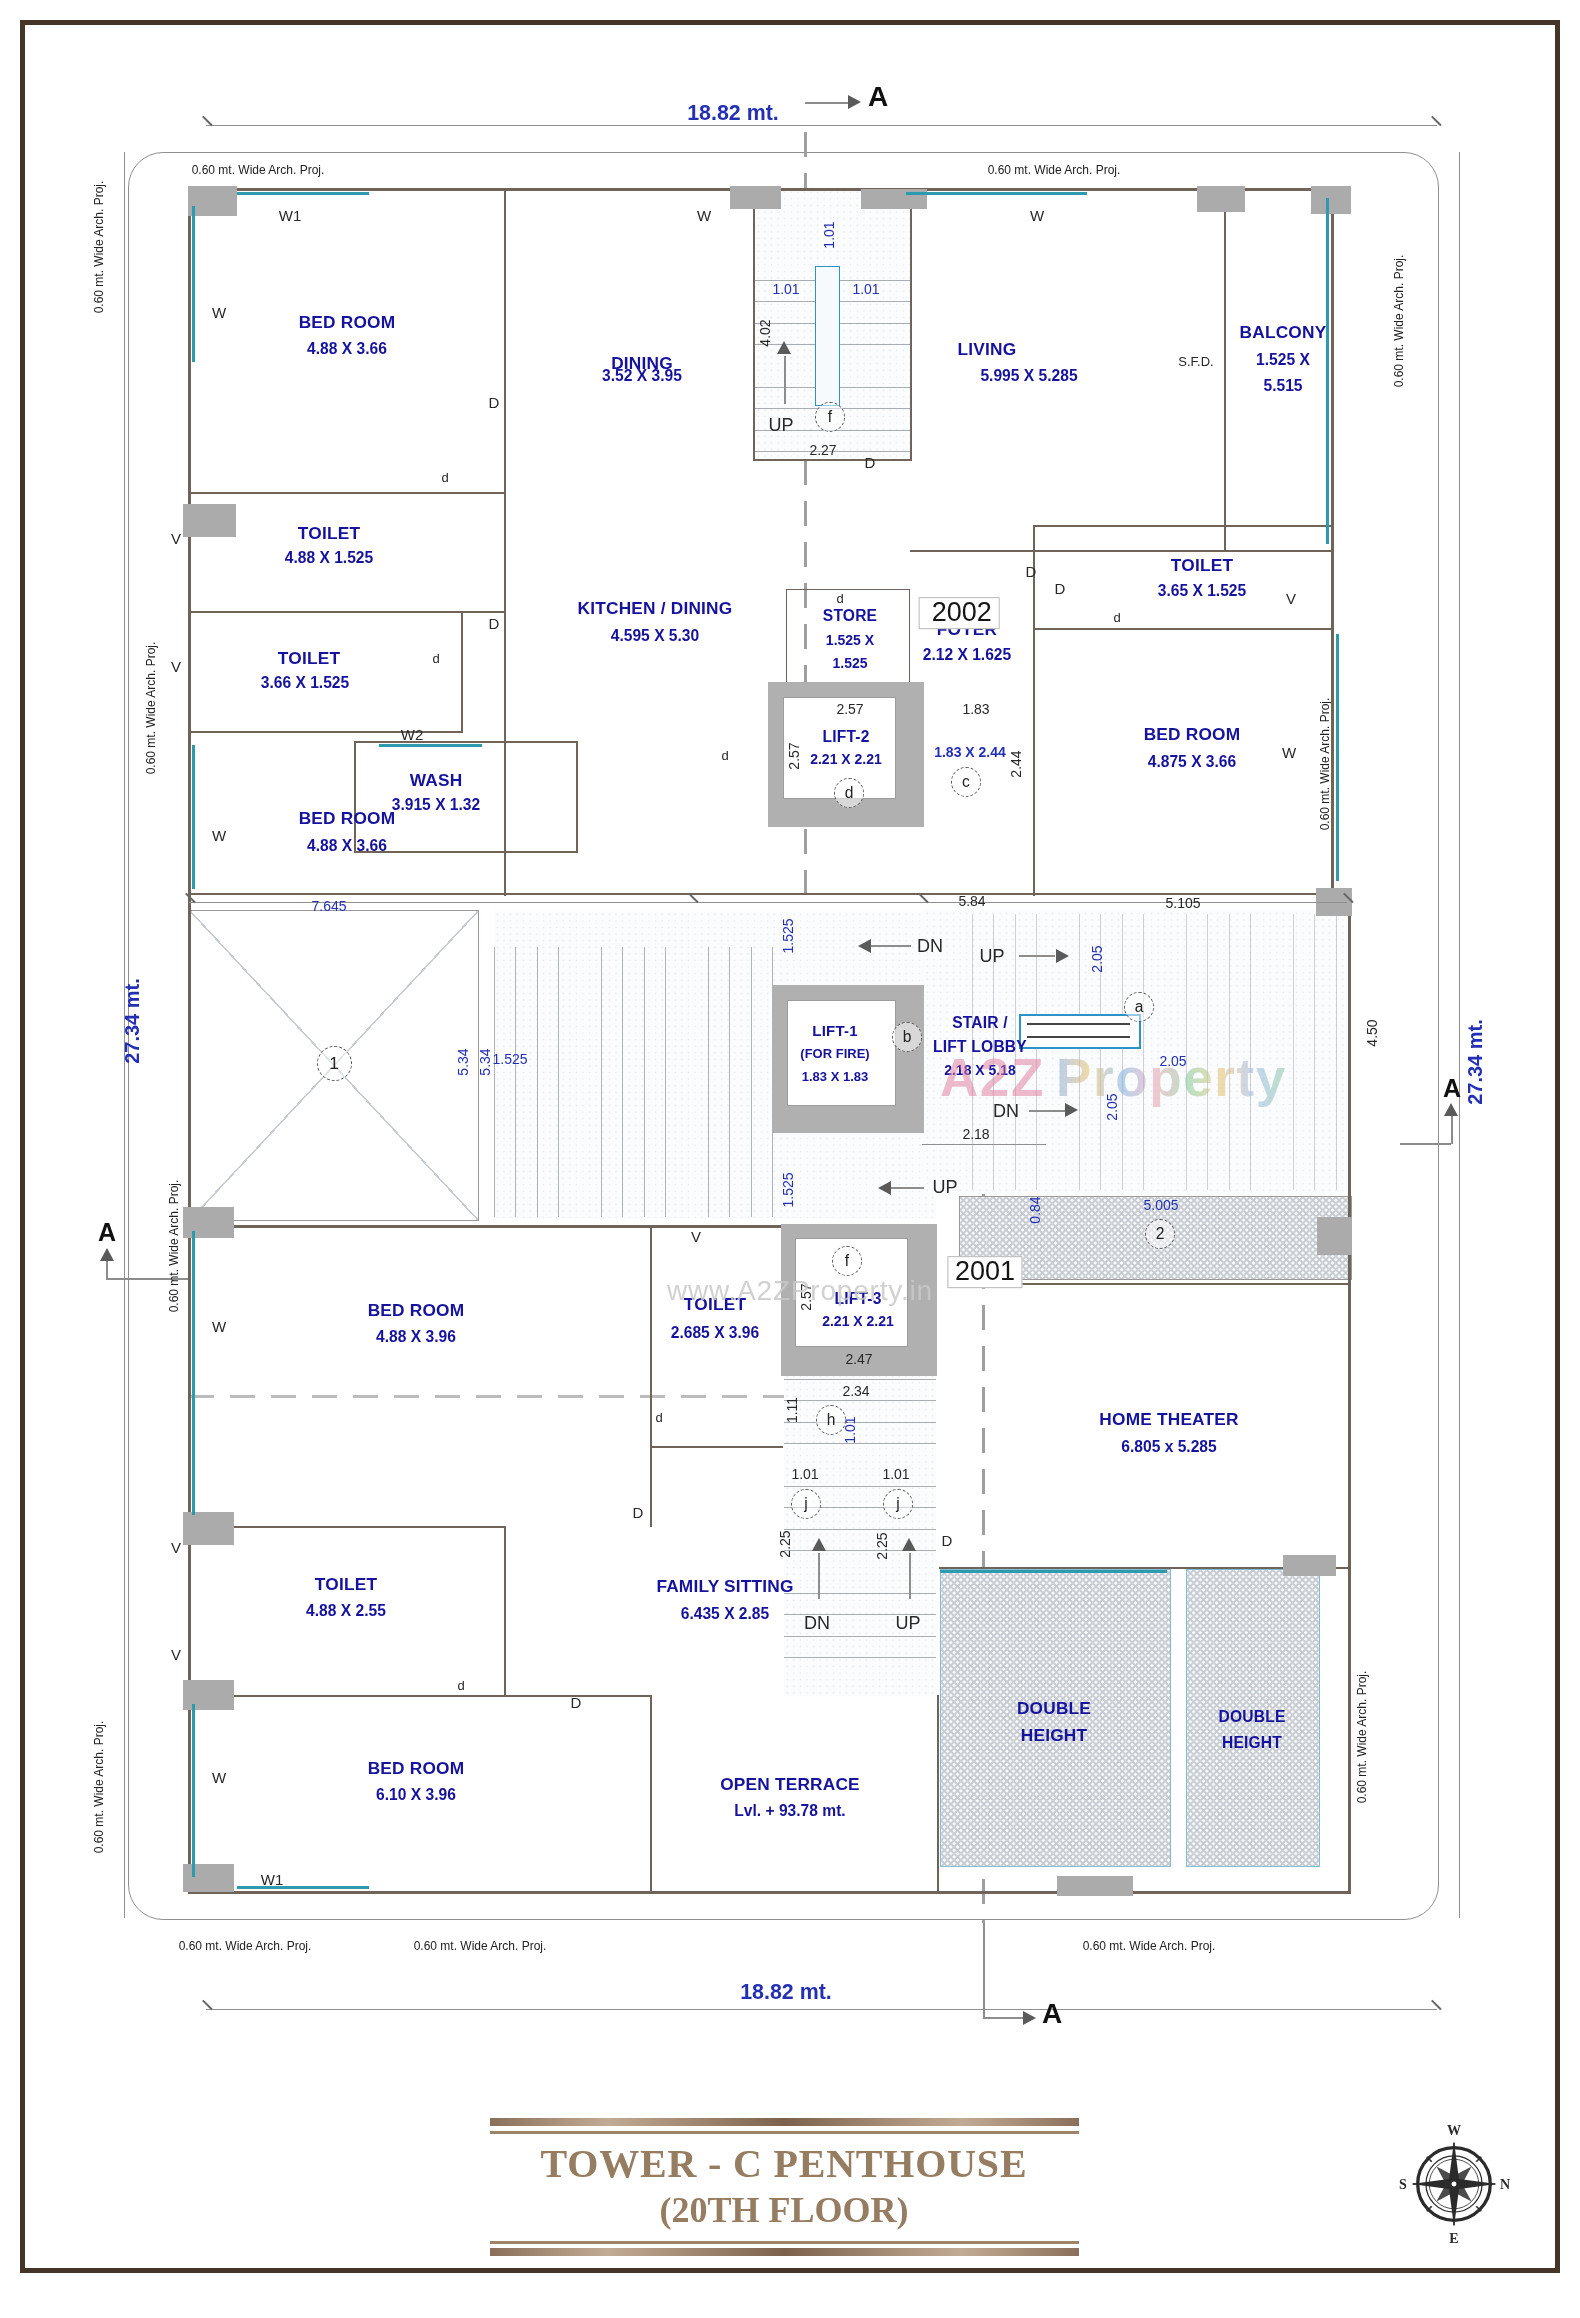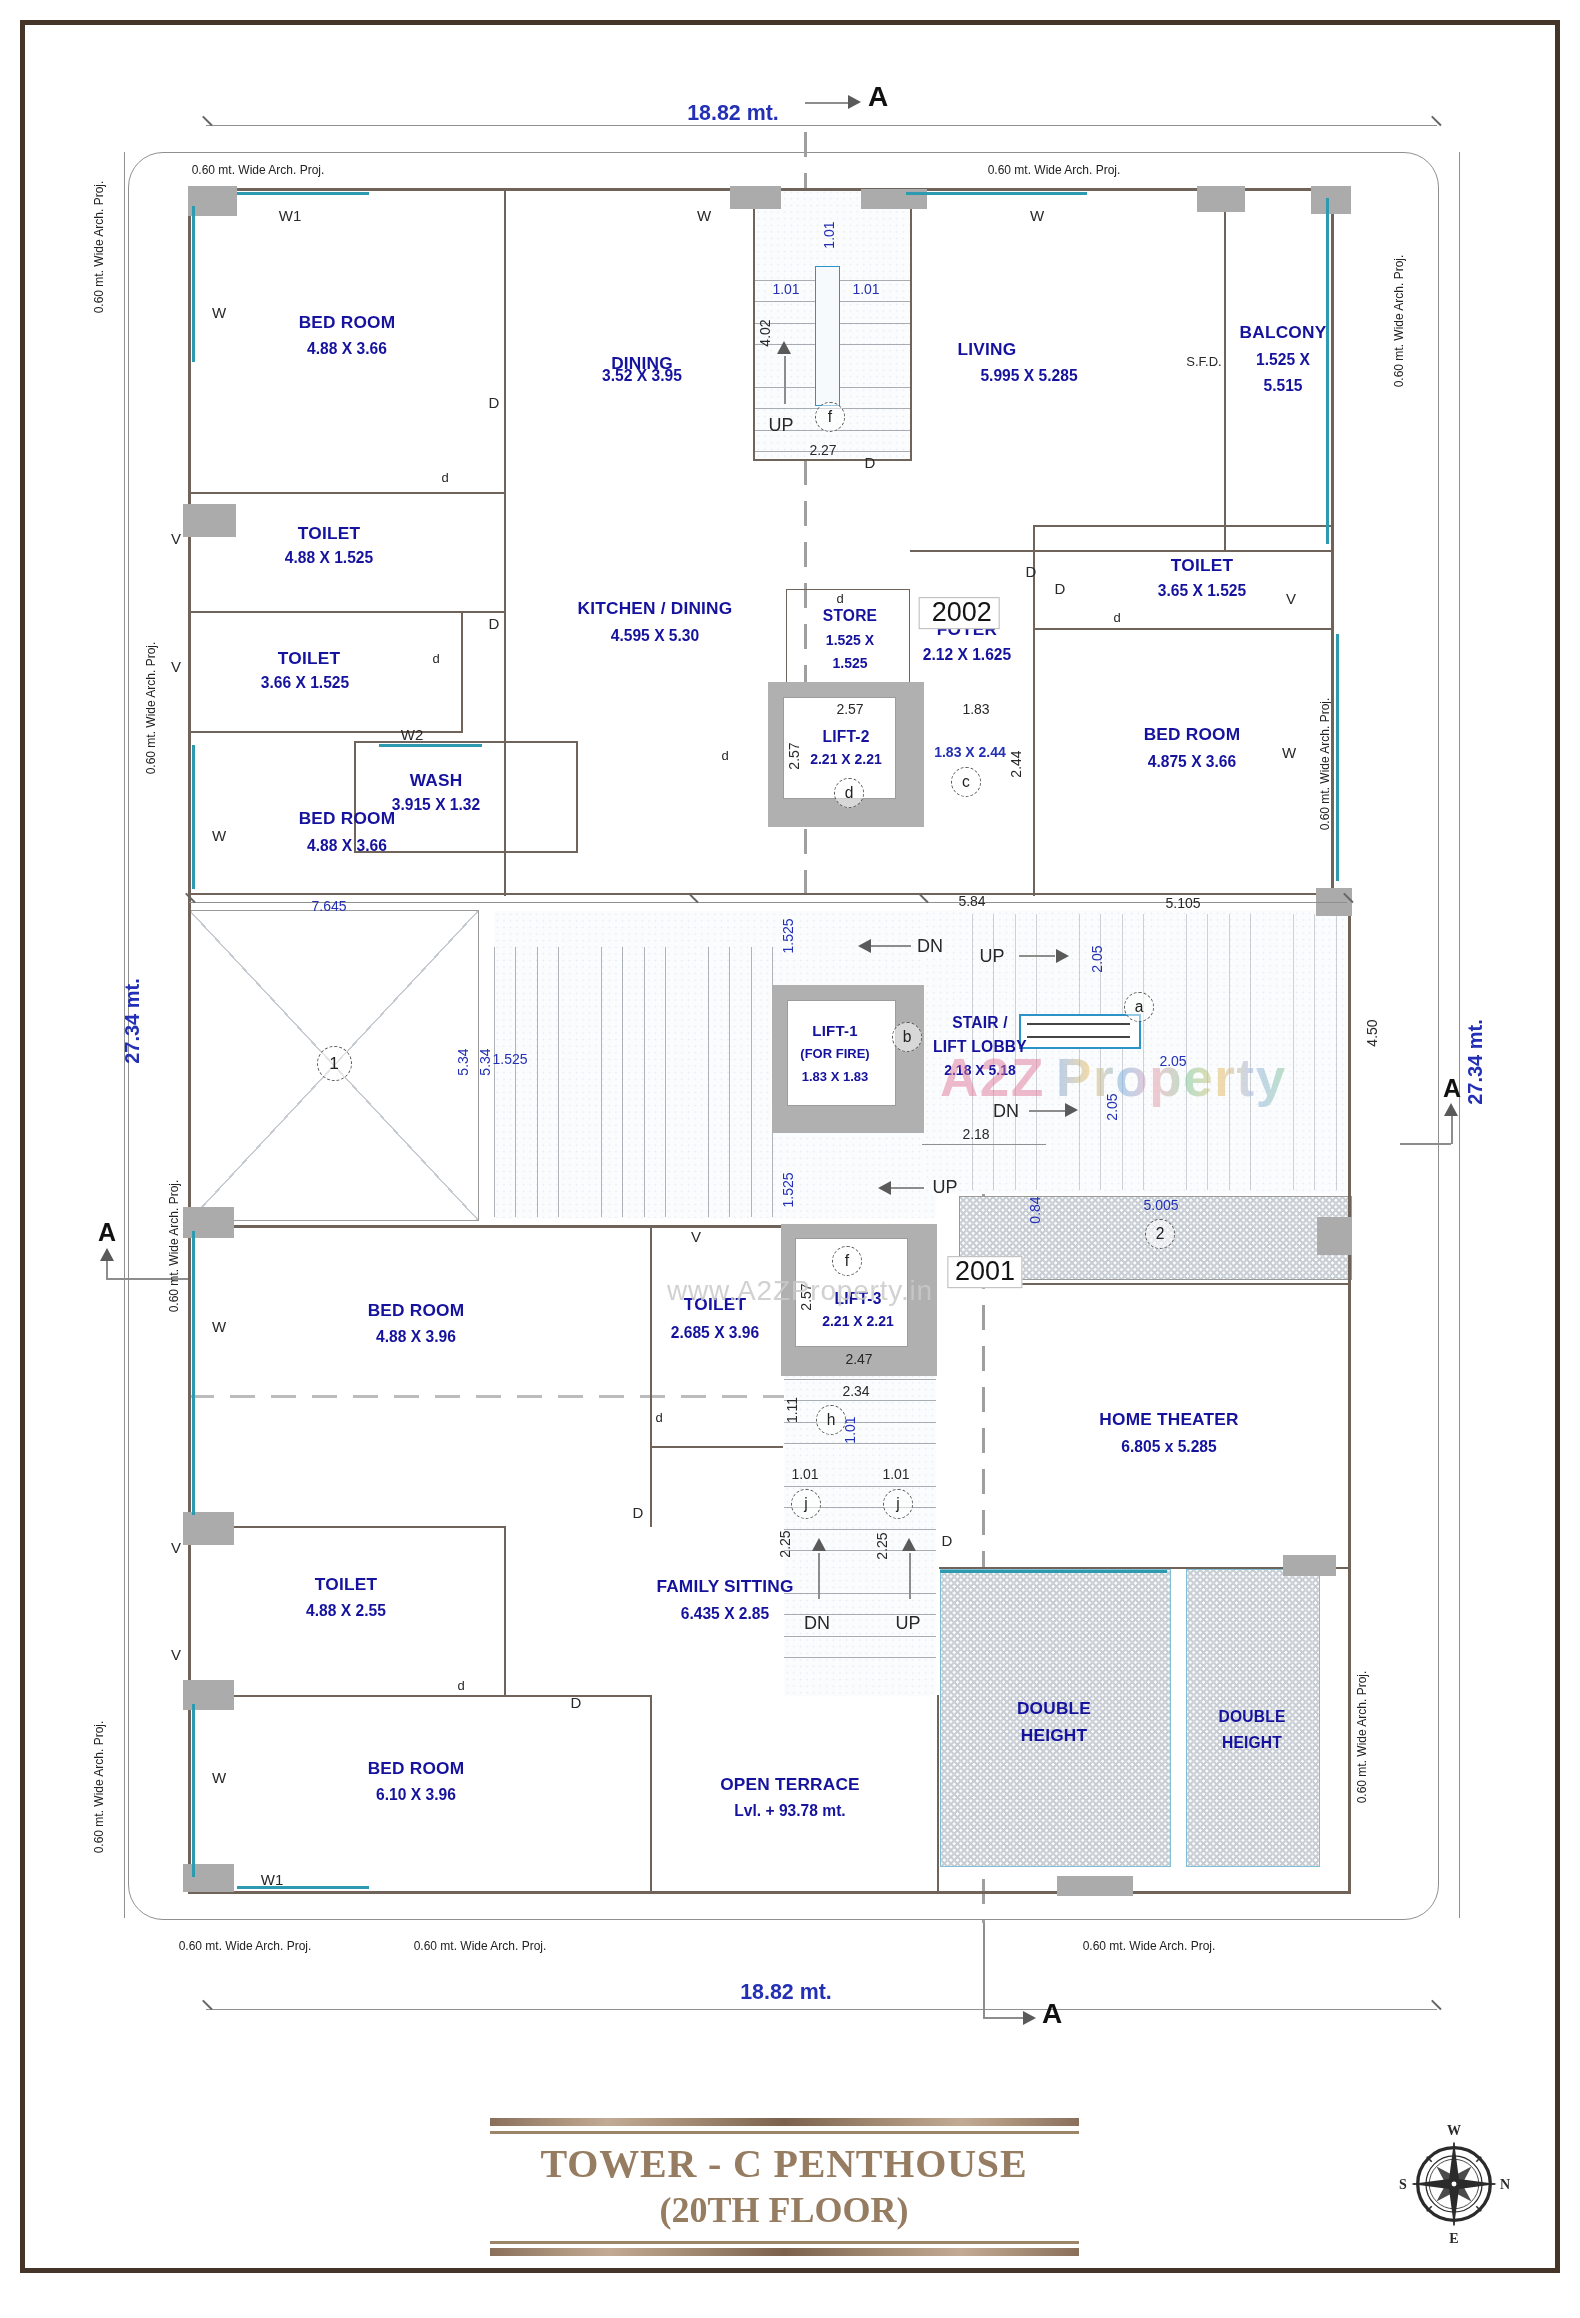--- a/index.html
+++ b/index.html
@@ -311,21 +311,21 @@
   <span class="lbl lt" style="left:638px;top:1513px;">D</span>
   <span class="lbl lt" style="left:947px;top:1541px;">D</span>
   <span class="lbl lt" style="left:576px;top:1703px;">D</span>
   <span class="lbl lt" style="left:445px;top:478px;font-size:13px;">d</span>
   <span class="lbl lt" style="left:436px;top:659px;font-size:13px;">d</span>
   <span class="lbl lt" style="left:725px;top:756px;font-size:13px;">d</span>
   <span class="lbl lt" style="left:840px;top:599px;font-size:13px;">d</span>
   <span class="lbl lt" style="left:1117px;top:618px;font-size:13px;">d</span>
   <span class="lbl lt" style="left:659px;top:1418px;font-size:13px;">d</span>
   <span class="lbl lt" style="left:461px;top:1686px;font-size:13px;">d</span>
-  <span class="lbl lt" style="left:1196px;top:362px;font-size:13px;margin-left:8px;">S.F.D.</span>
+  <span class="lbl lt" style="left:1196px;top:362px;font-size:13px;">S.F.D.</span>
 
   <span class="lbl lt" style="left:781px;top:426px;font-size:18px;">UP</span>
   <span class="lbl lt" style="left:930px;top:947px;font-size:18px;">DN</span>
   <span class="lbl lt" style="left:992px;top:957px;font-size:18px;">UP</span>
   <span class="lbl lt" style="left:1006px;top:1112px;font-size:18px;">DN</span>
   <span class="lbl lt" style="left:945px;top:1188px;font-size:18px;">UP</span>
   <span class="lbl lt" style="left:817px;top:1624px;font-size:18px;">DN</span>
   <span class="lbl lt" style="left:908px;top:1624px;font-size:18px;">UP</span>
 
   <span class="lbl db rot" style="left:830px;top:235px;">1.01</span>

